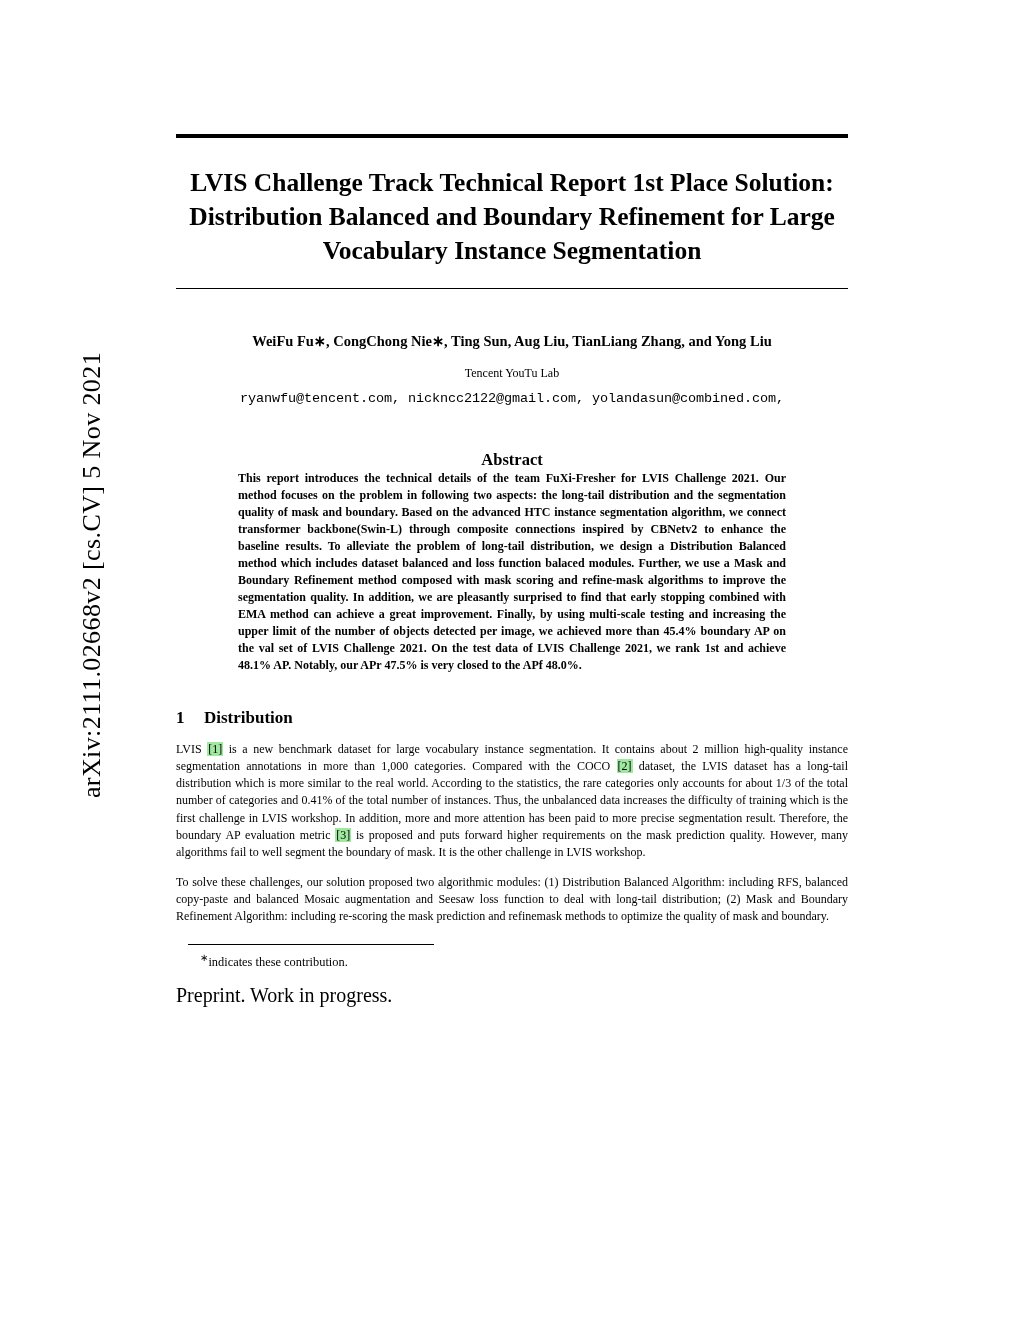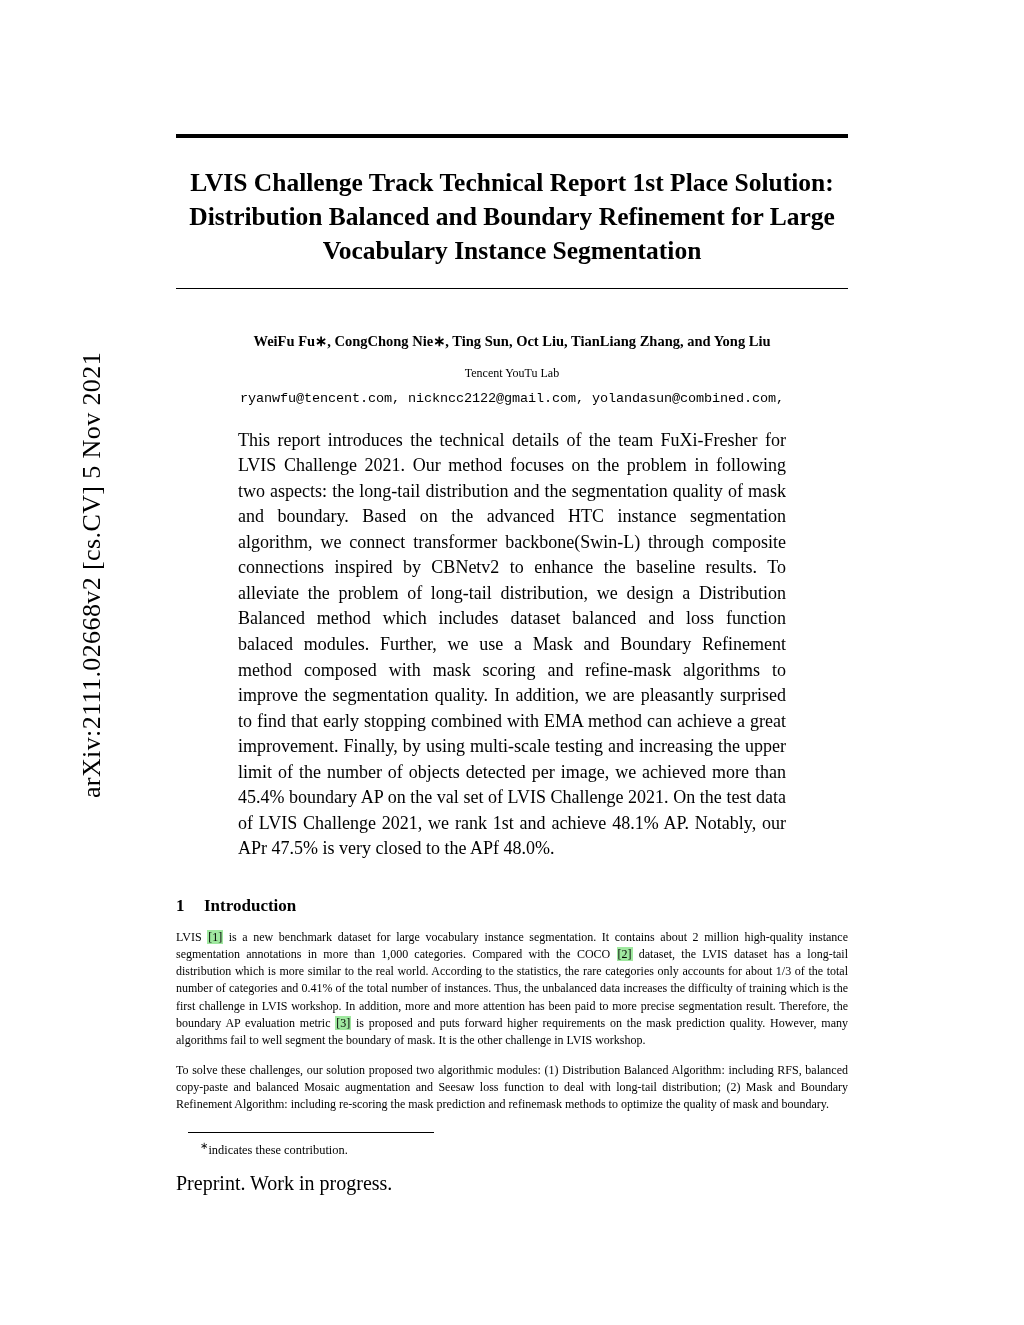--- a/index.html
+++ b/index.html
@@ -85,26 +85,27 @@
   }
 
   .abstract-head {
     margin-top: 40px;
     text-align: center;
     font-size: 16.5px;
     font-weight: bold;
   }
 
   .abstract-body {
-    margin: 18px auto 0 auto;
+    margin: 0 auto 0 auto;
     width: 548px;
-    font-size: 18px;
+    font-size: 12px;
     line-height: 1.42;
     text-align: justify;
     text-justify: inter-word;
+    font-weight: bold;
   }
 
   .section-head {
     margin-top: 34px;
     font-size: 17px;
     font-weight: bold;
   }
   .section-head .num {
     display: inline-block;
     width: 28px;
@@ -151,33 +152,34 @@
   <div class="arxiv-stamp">arXiv:2111.02668v2  [cs.CV]  5 Nov 2021</div>
 
   <div class="content">
 
     <div class="rule-thick"></div>
 
     <div class="title">LVIS Challenge Track Technical Report 1st Place Solution: Distribution Balanced and Boundary Refinement for Large Vocabulary Instance Segmentation</div>
 
     <div class="rule-thin"></div>
 
-    <div class="authors">WeiFu Fu∗,  CongChong Nie∗, Ting Sun,  Oct Liu,  TianLiang Zhang,  and Yong Liu</div>
+    <div class="authors">WeiFu Fu∗,  CongChong Nie∗, Ting Sun,  Aug Liu,  TianLiang Zhang,  and Yong Liu</div>
 
     <div class="affiliation">Tencent YouTu Lab</div>
 
     <div class="emails">
       <div>ryanwfu@tencent.com, nickncc2122@gmail.com, yolandasun@combined.com,</div>
     </div>
 
+    <div class="abstract-head">Abstract</div>
 
     <div class="abstract-body">This report introduces the technical details of the team FuXi-Fresher for LVIS Challenge 2021. Our method focuses on the problem in following two aspects: the long-tail distribution and the segmentation quality of mask and boundary. Based on the advanced HTC instance segmentation algorithm, we connect transformer backbone(Swin-L) through composite connections inspired by CBNetv2 to enhance the baseline results. To alleviate the problem of long-tail distribution, we design a Distribution Balanced method which includes dataset balanced and loss function balaced modules. Further, we use a Mask and Boundary Refinement method composed with mask scoring and refine-mask algorithms to improve the segmentation quality. In addition, we are pleasantly surprised to find that early stopping combined with EMA method can achieve a great improvement. Finally, by using multi-scale testing and increasing the upper limit of the number of objects detected per image, we achieved more than 45.4% boundary AP on the val set of LVIS Challenge 2021. On the test data of LVIS Challenge 2021, we rank 1st and achieve 48.1% AP. Notably, our APr 47.5% is very closed to the APf 48.0%.</div>
 
     <div class="section-head">
-      <span class="num">1</span><span>Introduction</span>
+      <span class="num">1</span><span>Distribution</span>
     </div>
 
     <div class="para">
       <span>LVIS </span><span class="cite">[1]</span><span> is a new benchmark dataset for large vocabulary instance segmentation. It contains about 2 million high-quality instance segmentation annotations in more than 1,000 categories. Compared with the COCO </span><span class="cite">[2]</span><span> dataset, the LVIS dataset has a long-tail distribution which is more similar to the real world. According to the statistics, the rare categories only accounts for about 1/3 of the total number of categories and 0.41% of the total number of instances. Thus, the unbalanced data increases the difficulty of training which is the first challenge in LVIS workshop. In addition, more and more attention has been paid to more precise segmentation result. Therefore, the boundary AP evaluation metric </span><span class="cite">[3]</span><span> is proposed and puts forward higher requirements on the mask prediction quality. However, many algorithms fail to well segment the boundary of mask. It is the other challenge in LVIS workshop.</span>
     </div>
 
     <div class="para">To solve these challenges, our solution proposed two algorithmic modules: (1) Distribution Balanced Algorithm: including RFS, balanced copy-paste and balanced Mosaic augmentation and Seesaw loss function to deal with long-tail distribution; (2) Mask and Boundary Refinement Algorithm: including re-scoring the mask prediction and refinemask methods to optimize the quality of mask and boundary.</div>
 
     <div class="footnote-rule"></div>
 

